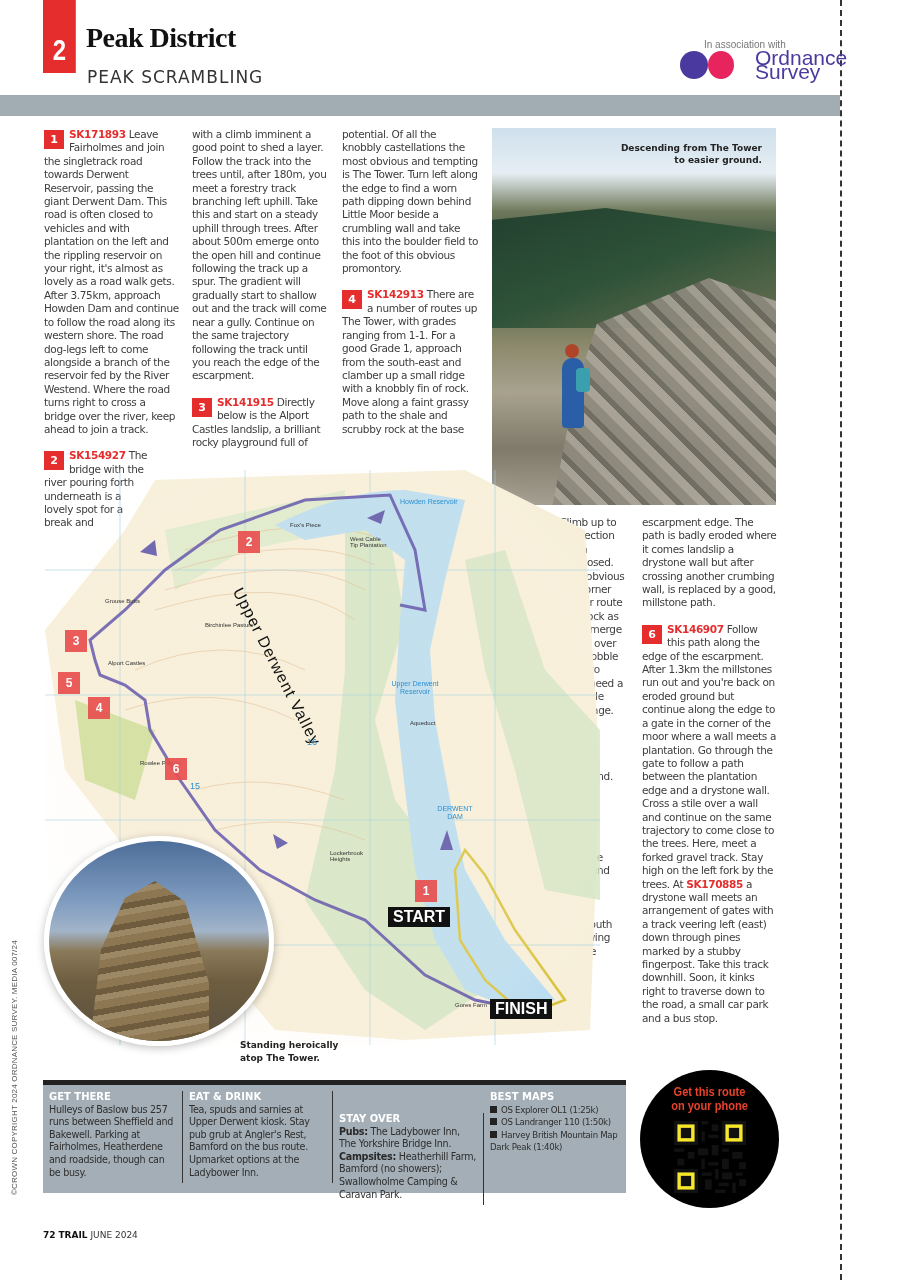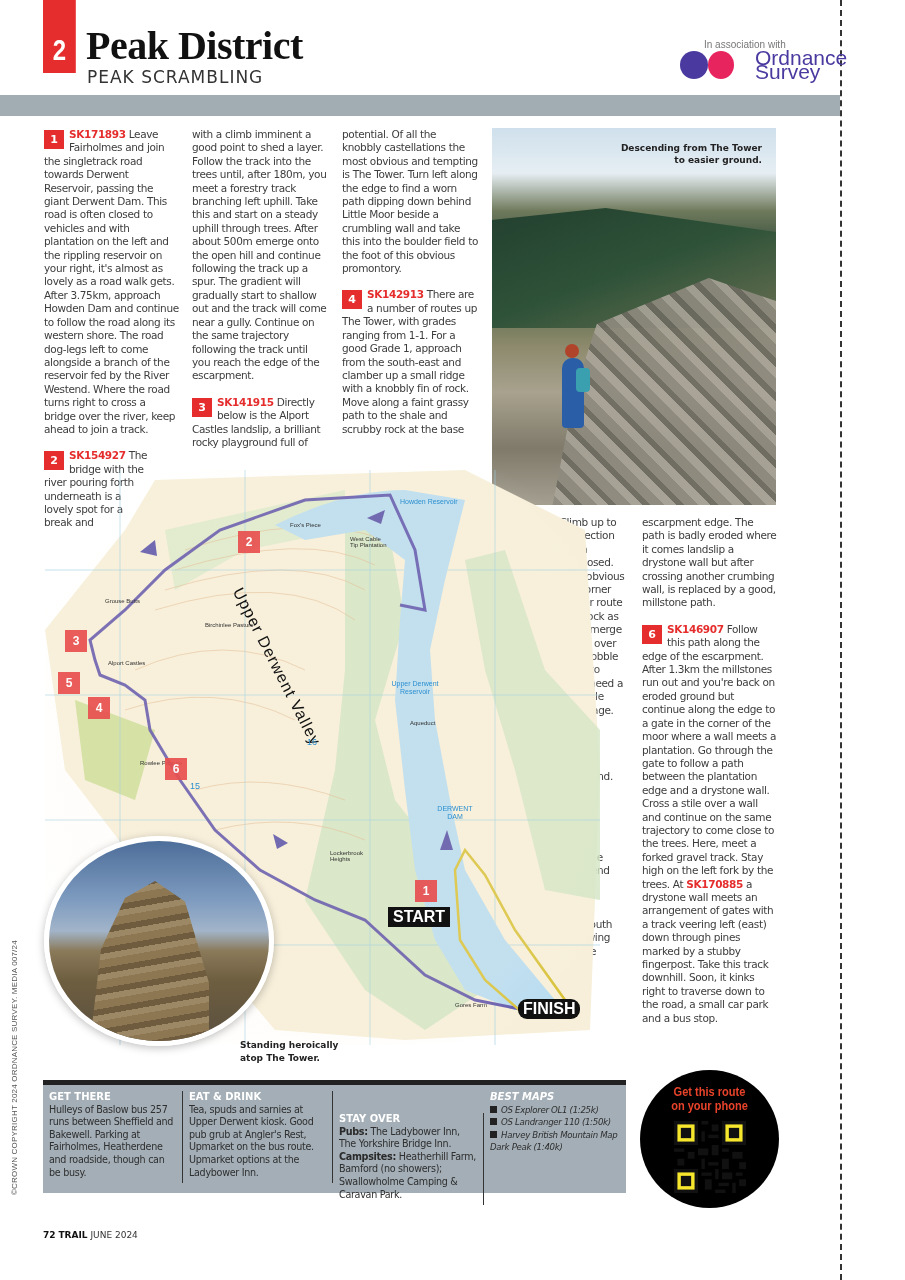--- a/index.html
+++ b/index.html
@@ -4,21 +4,21 @@
 <style>
   * { box-sizing: border-box; margin: 0; padding: 0; }
   html, body { width: 905px; height: 1280px; background: #fff; overflow: hidden; }
   body { position: relative; font-family: "DejaVu Sans Condensed", "DejaVu Sans", sans-serif; color: #3a3a3a; }
 
   .cut-line { position: absolute; left: 840px; top: 0; width: 0; height: 1280px; border-left: 2px dashed #333; }
 
   
   .num-badge { position: absolute; left: 43px; top: 0; width: 33px; height: 73px; background: #e52d2d; color: #fff;
     font-family: "Liberation Sans", sans-serif; font-weight: bold; font-size: 30px; display: flex; align-items: flex-end; justify-content: center; padding-bottom: 6px; transform: scaleX(0.8); transform-origin: left; width: 41px; }
-  .title { position: absolute; left: 86px; top: 22px; font-family: "Liberation Serif", serif; font-weight: bold; font-size: 40px; color: #111; letter-spacing: -0.5px; }
+  .title { position: absolute; left: 86px; top: 22px; font-family: "Liberation Serif", serif; font-weight: bold; font-size: 28px; color: #111; letter-spacing: -0.5px; }
   .subtitle { position: absolute; left: 87px; top: 67px; font-family: "DejaVu Sans", sans-serif; font-size: 17px; color: #333; letter-spacing: 1px; }
   .assoc { position: absolute; left: 704px; top: 39px; font-size: 10px; color: #777; font-family: "Liberation Sans", sans-serif; }
   .os-logo { position: absolute; left: 680px; top: 51px; display: flex; align-items: center; gap: 4px; }
   .os-logo .c1 { width: 28px; height: 28px; border-radius: 50%; background: #4a3aa0; }
   .os-logo .c2 { width: 26px; height: 28px; border-radius: 50%; background: #e8245e; margin-left: -4px; }
   .os-logo .txt { font-family: "Liberation Sans", sans-serif; color: #4a3aa0; font-size: 21px; line-height: 14px; margin-left: 17px; }
   .grey-band { position: absolute; left: 0; top: 95px; width: 840px; height: 21px; background: #a2adb3; }
 
   
   .col { position: absolute; font-size: 10.5px; line-height: 13.4px; color: #3d3d3d; font-family: "DejaVu Sans", sans-serif; letter-spacing: -0.35px; }
@@ -47,21 +47,21 @@
 
   
   .circle-photo { position: absolute; left: 44px; top: 836px; width: 230px; height: 210px; border-radius: 50%; border: 5px solid #fff; overflow: hidden;
     background: linear-gradient(180deg, #4d6e9a 0%, #7f9cc0 30%, #a2b4c9 45%, #8a7a5a 55%, #6e5e40 70%, #5a5040 100%); box-shadow: 0 2px 8px rgba(0,0,0,.25); }
   .circle-photo .tor { position: absolute; left: 40px; top: 40px; width: 120px; height: 170px; background: repeating-linear-gradient(170deg, #8d7753 0 8px, #6f5c3e 8px 14px, #9c8864 14px 20px); clip-path: polygon(30% 10%, 55% 0, 80% 12%, 100% 60%, 100% 100%, 0 100%, 10% 40%); }
   .circle-caption { position: absolute; left: 240px; top: 1039px; font-size: 9px; font-weight: bold; color: #222; line-height: 12.5px; font-family: "DejaVu Sans", sans-serif; }
 
   
   .info { position: absolute; left: 43px; top: 1080px; width: 583px; height: 113px; background: #a3aeb6; border-top: 5px solid #222; display: flex; padding: 6px 0 0 0; }
   .info-col { padding: 0 6px; border-right: 1px solid #333; height: 92px; font-size: 9.6px; line-height: 12.6px; color: #2f2f2f; font-family: "DejaVu Sans", sans-serif; letter-spacing: -0.3px; }
-  .info-col:last-child { border-right: none; font-style: italic; }
+  .info-col:last-child { border-right: none; }
   .info-col h4 { color: #fff; font-size: 10px; font-weight: bold; letter-spacing: 0; margin-bottom: 0px; }
   .info-col b { color: #2a2a2a; }
   .sq { display: inline-block; width: 7px; height: 7px; background: #222; margin-right: 4px; vertical-align: 0; }
 
   
   .qr-disc { position: absolute; left: 640px; top: 1070px; width: 139px; height: 138px; border-radius: 50%; background: #000000; text-align: center; }
   .qr-title { position: absolute; left: 0; top: 15px; width: 100%; color: #e8432a; font-weight: bold; font-family: "Liberation Sans", sans-serif; font-size: 13px; line-height: 14px; transform: scaleX(0.85); }
   .qr-code { position: absolute; left: 34px; top: 51px; width: 72px; height: 72px; }
 
   .credit { position: absolute; left: 10px; top: 1195px; transform: rotate(-90deg); transform-origin: left top; font-size: 8px; color: #555; white-space: nowrap; font-family: "Liberation Sans", sans-serif; letter-spacing: 0.2px; }
@@ -219,36 +219,36 @@
   <div class="map-water-label" style="left:145px; top:312px; font-size:9px;">15</div>
   <div class="map-water-label" style="left:262px; top:268px; font-size:9px;">16</div>
 
   <div class="map-marker" style="left:193px; top:61px;">2</div>
   <div class="map-marker" style="left:20px; top:160px;">3</div>
   <div class="map-marker" style="left:13px; top:202px;">5</div>
   <div class="map-marker" style="left:43px; top:227px;">4</div>
   <div class="map-marker" style="left:120px; top:288px;">6</div>
   <div class="map-marker" style="left:370px; top:410px;">1</div>
   <div class="start-label" style="left:343px; top:437px;">START</div>
-  <div class="finish-label" style="left:473px; top:529px;border-radius:9px;">FINISH</div>
+  <div class="finish-label" style="left:445px; top:529px;">FINISH</div>
 </div>
 
 <div class="circle-photo">
   <div class="tor"></div>
 </div>
 <div class="circle-caption"><span>Standing heroically</span><br><span>atop The Tower.</span></div>
 
 <div class="info">
   <div class="info-col" style="width:140px;">
     <h4>GET THERE</h4>
     <div>Hulleys of Baslow bus 257 runs between Sheffield and Bakewell. Parking at Fairholmes, Heatherdene and roadside, though can be busy.</div>
   </div>
   <div class="info-col" style="width:150px;">
     <h4>EAT &amp; DRINK</h4>
-    <div>Tea, spuds and sarnies at Upper Derwent kiosk. Good pub grub at Angler's Rest, Upmarket on the bus route. Upmarket options at the Ladybower Inn.</div>
+    <div>Tea, spuds and sarnies at Upper Derwent kiosk. Stay pub grub at Angler's Rest, Bamford on the bus route. Upmarket options at the Ladybower Inn.</div>
   </div>
   <div class="info-col" style="width:151px;margin-top:22px;">
     <h4>STAY OVER</h4>
     <div><b>Pubs:</b><span> The Ladybower Inn, The Yorkshire Bridge Inn.</span></div>
     <div><b>Campsites:</b><span> Heatherhill Farm, Bamford (no showers); Swallowholme Camping &amp; Caravan Park.</span></div>
   </div>
   <div class="info-col" style="width:140px; font-size:8.6px;">
     <h4>BEST MAPS</h4>
     <div><span class="sq"></span><span>OS Explorer OL1 (1:25k)</span></div>
     <div><span class="sq"></span><span>OS Landranger 110 (1:50k)</span></div>

